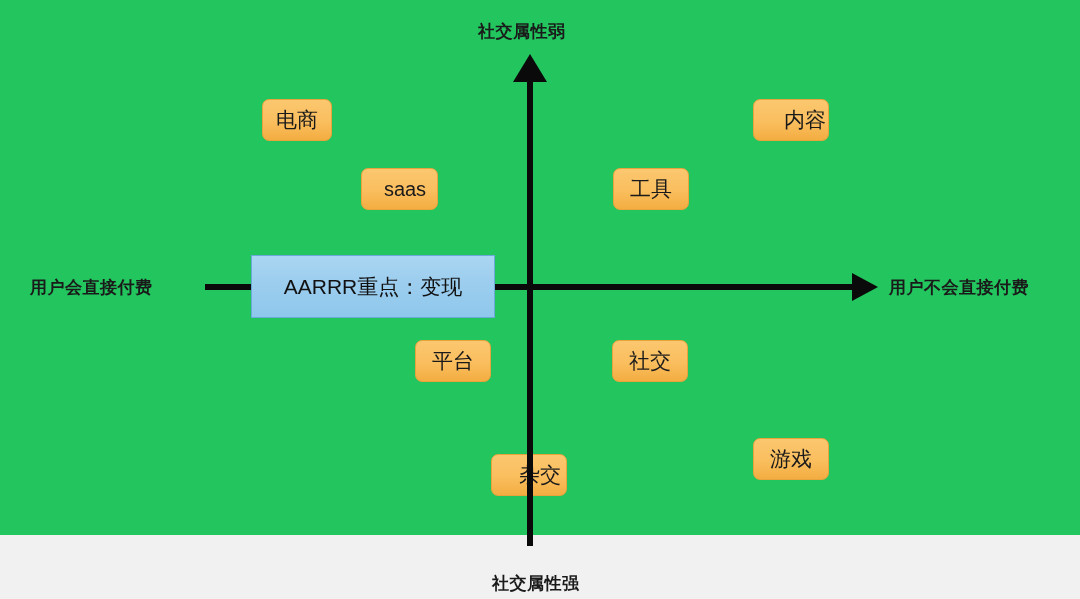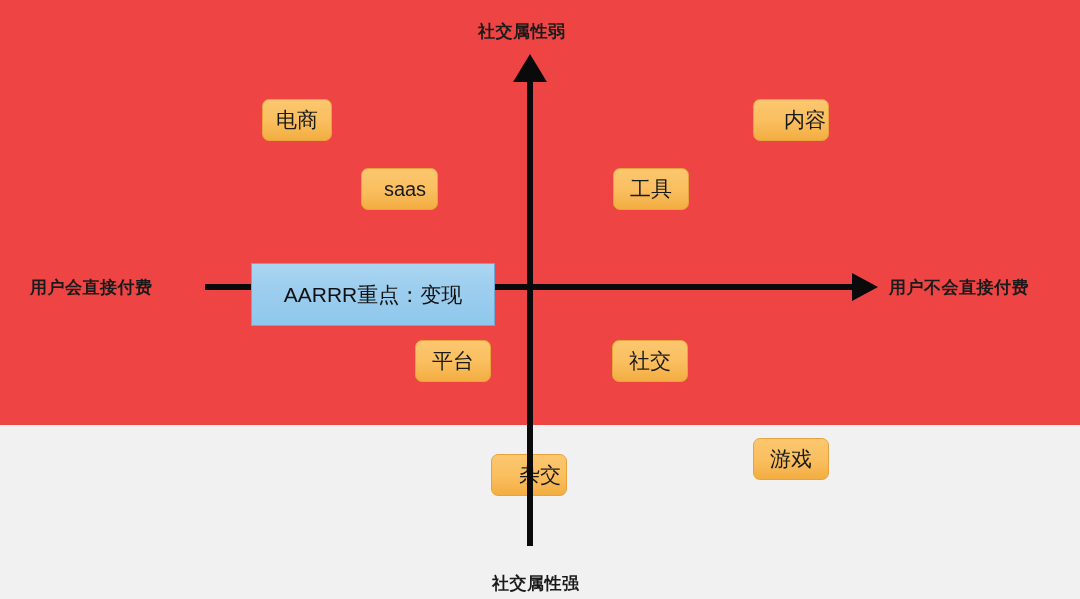--- a/index.html
+++ b/index.html
@@ -10,22 +10,22 @@
   body {
     width: 1080px;
     height: 599px;
     background: #f1f1f1;
     font-family: "Liberation Sans", "DejaVu Sans", sans-serif;
     overflow: hidden;
   }
   #canvas {
     position: relative;
     width: 1080px;
-    height: 425px;
-    background: #ef4444;
+    height: 535px;
+    background: #22c55e;
   }
 
   
   .axis-line-v {
     position: absolute;
     left: 527px;
     top: 78px;
     width: 6px;
     height: 468px;
     background: #0a0a0a;
@@ -113,21 +113,21 @@
   .chip-content { left: 753px; top: 99px;  width: 76px;  height: 42px; padding-left: 28px; }
   .chip-tool    { left: 613px; top: 168px; width: 76px;  height: 42px; }
   .chip-platform{ left: 415px; top: 340px; width: 76px;  height: 42px; }
   .chip-social  { left: 612px; top: 340px; width: 76px;  height: 42px; }
   .chip-hybrid  { left: 491px; top: 454px; width: 76px;  height: 42px; padding-left: 22px; }
   .chip-game    { left: 753px; top: 438px; width: 76px;  height: 42px; }
 
   
   .axis-line-v, .axis-line-h { z-index: 3; }
   .arrow-up, .arrow-right { z-index: 3; }
-  .blue-box { z-index: 4; margin-top: 8px; }
+  .blue-box { z-index: 4; }
 </style>
 </head>
 <body>
 
 <div id="canvas">
 
   <div class="axis-label axis-label-top">社交属性弱</div>
 
   <div class="axis-label axis-label-bottom">社交属性强</div>
 

